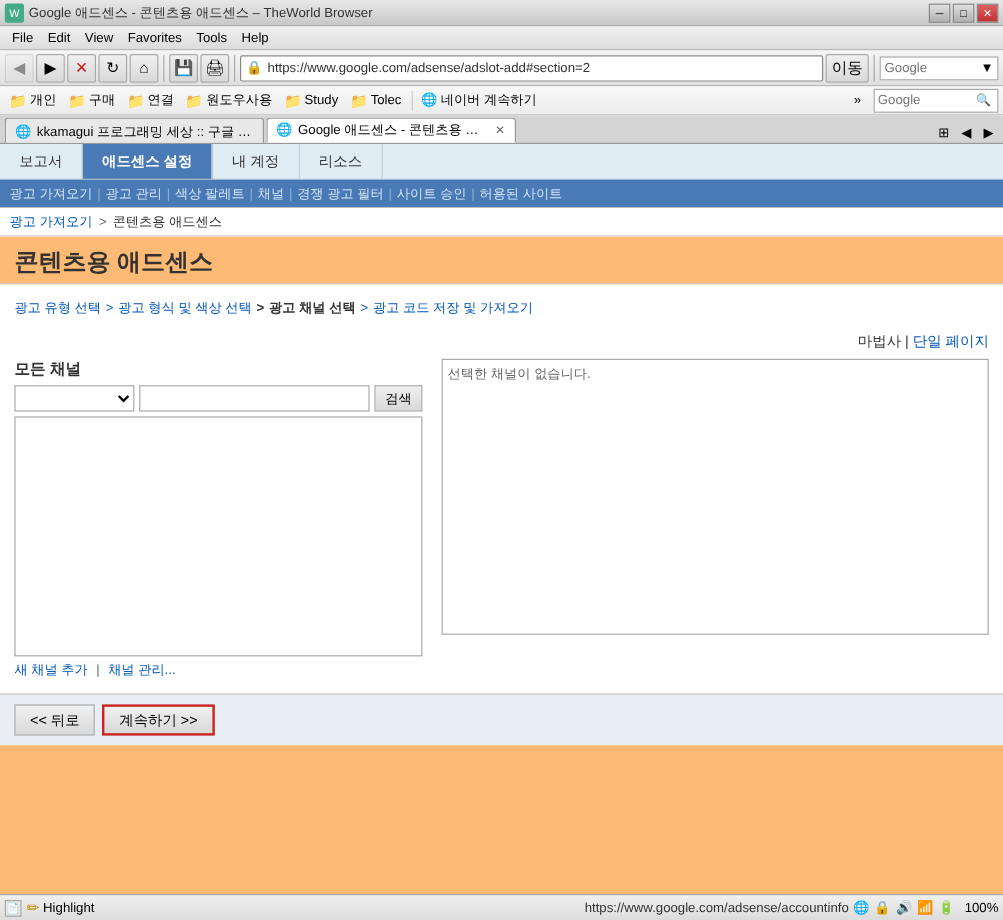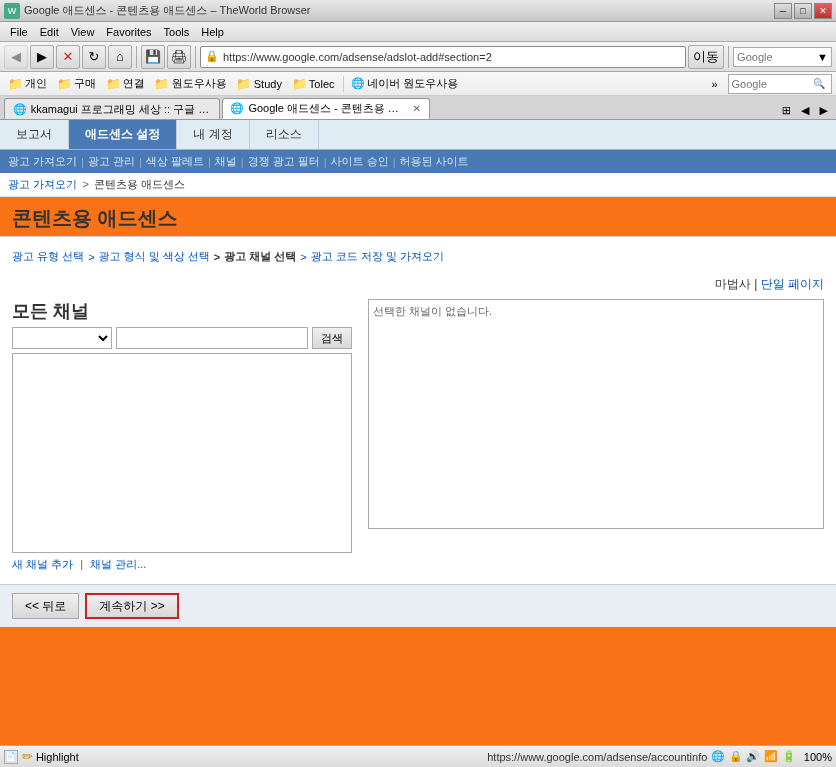--- a/index.html
+++ b/index.html
@@ -79,21 +79,21 @@
 
     
     .desc-text { font-size: 12px; color: #333; padding: 4px 0 12px 0; }
     .desc-link { color: #0055bb; text-decoration: none; }
 
     
     .two-col { display: flex; gap: 16px; padding: 0; }
 
     
     .left-panel { flex: 0 0 340px; }
-    .panel-title { font-size: 18px; font-weight: bold; color: #333; padding-bottom: 4px; }
+    .panel-title { font-size: 13px; font-weight: bold; color: #333; padding-bottom: 4px; }
     .channel-search-row { display: flex; gap: 4px; align-items: center; margin-bottom: 4px; }
     .channel-category { width: 100px; height: 22px; border: 1px solid #aaa; font-size: 11px; background: white; }
     .channel-search-input { flex: 1; height: 22px; border: 1px solid #aaa; padding: 0 4px; font-size: 11px; }
     .search-btn { height: 22px; padding: 0 8px; background: linear-gradient(to bottom, #f0f0f0, #d8d8d8); border: 1px solid #aaa; font-size: 11px; cursor: pointer; }
     .channel-list-box { width: 100%; height: 200px; border: 1px solid #aaa; background: white; overflow-y: auto; }
     .channel-actions { padding: 4px 0; font-size: 11px; }
     .channel-action-link { color: #0055bb; text-decoration: none; font-size: 11px; }
     .channel-action-sep { color: #666; margin: 0 4px; }
 
     
@@ -181,21 +181,21 @@
       <span class="fav-folder">📁</span>
       <span>Study</span>
     </span>
   <span class="fav-item">
       <span class="fav-folder">📁</span>
       <span>Tolec</span>
     </span>
   <span class="fav-sep" style="width:1px;height:16px;background:#ccc;margin:0 2px;"></span>
   <span class="fav-item">
       <span class="fav-globe">🌐</span>
-      <span>네이버 원도우사용</span>
+      <span>네이버 계속하기</span>
     </span>
   <span class="fav-extend">»</span>
   <div class="google-search-box" style="margin-left:2px;">
     <input type="text" placeholder="Google" style="">
     <span style="font-size:10px;cursor:pointer;padding:0 2px;">🔍</span>
   </div>
 </div>
 
 <div class="tab-bar">
   <div class="tab">
@@ -207,21 +207,21 @@
     <span style="font-size:11px;max-width:160px;overflow:hidden;white-space:nowrap;text-overflow:ellipsis;">Google 애드센스 - 콘텐츠용 애...센</span>
     <span class="tab-close">✕</span>
   </div>
   <div class="tab-controls">
     <span class="tab-ctrl-btn">⊞</span>
     <span class="tab-ctrl-btn">◀</span>
     <span class="tab-ctrl-btn">▶</span>
   </div>
 </div>
 
-<div style="height: calc(767px - 22px - 20px - 30px - 24px - 24px - 22px); overflow-y: auto; overflow-x: hidden; background: #f97316;">
+<div style="height: calc(767px - 22px - 20px - 30px - 24px - 24px - 22px); overflow-y: auto; overflow-x: hidden; background: #fdba74;">
 
   <div class="main-nav">
     <div class="main-nav-item">보고서</div>
     <div class="main-nav-item active">애드센스 설정</div>
     <div class="main-nav-item">내 계정</div>
     <div class="main-nav-item">리소스</div>
   </div>
 
   <div class="sub-nav">
     <span class="sub-nav-link">광고 가져오기</span>

